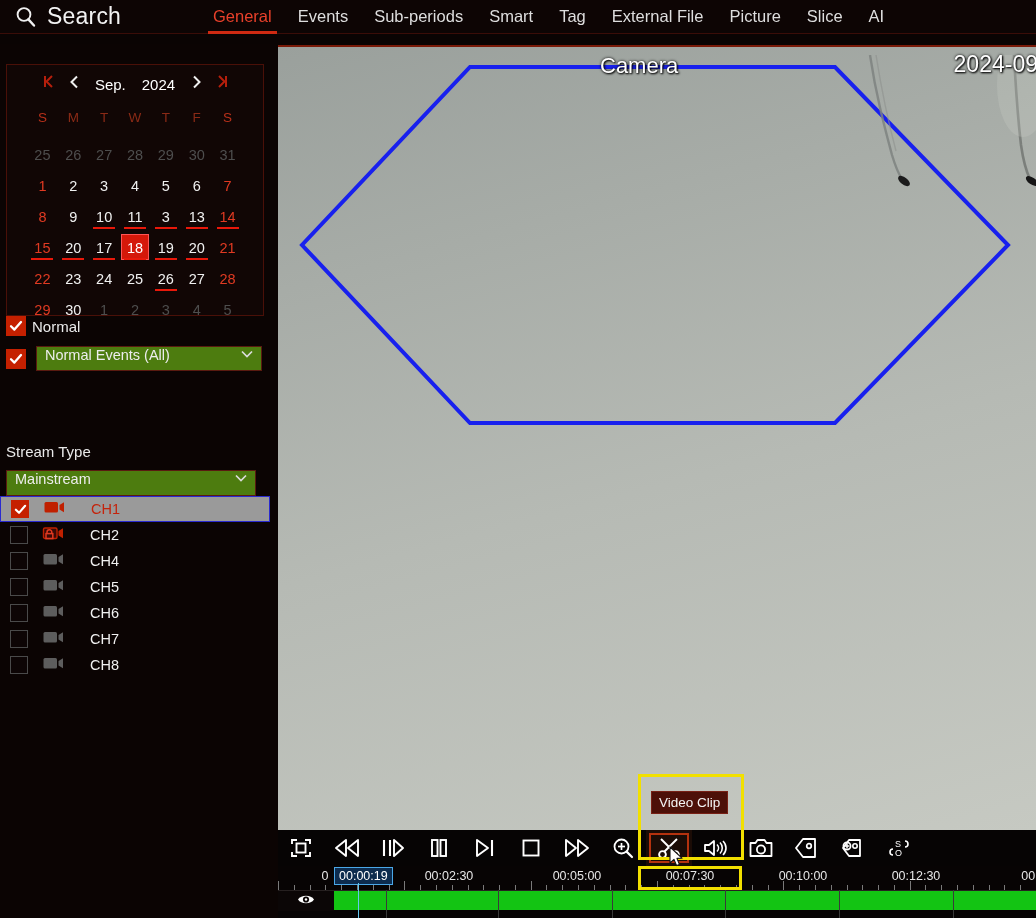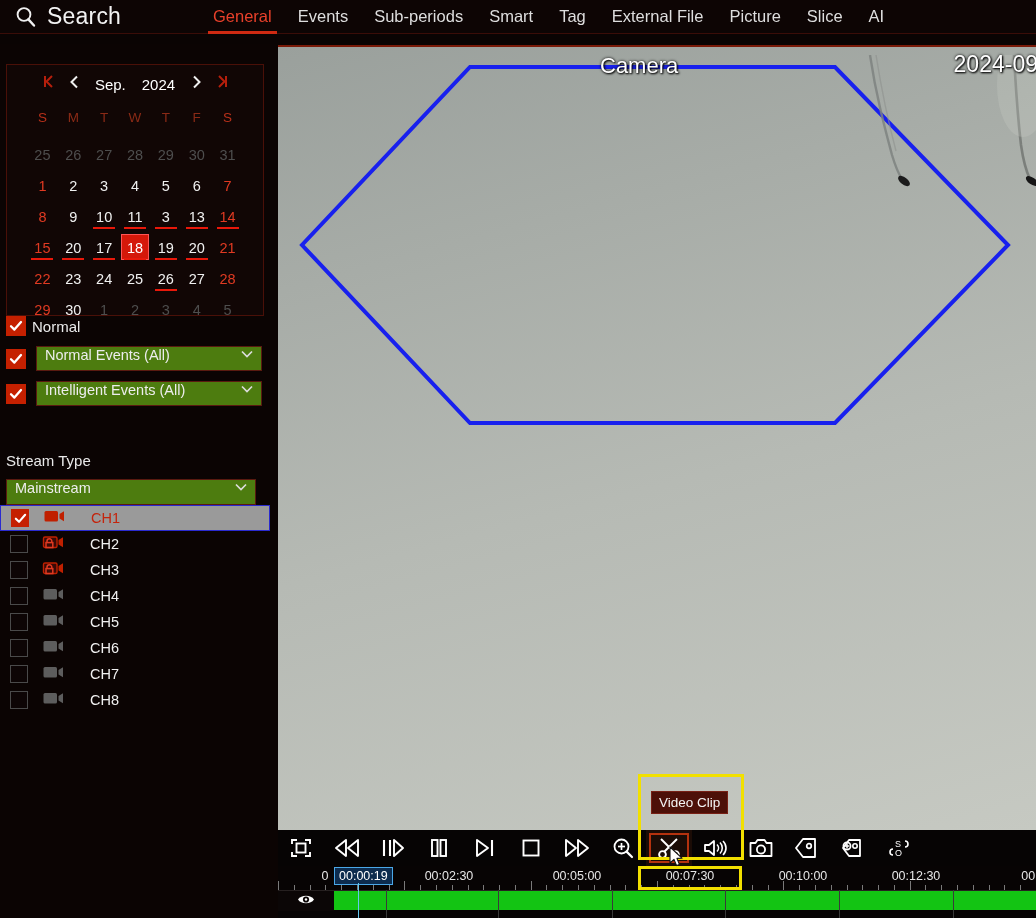--- a/index.html
+++ b/index.html
@@ -407,37 +407,22 @@
       <div class="sel-wrap">
         <span class="sv">Normal Events (All)</span>
         <span class="chev">
           <svg width="12" height="8" viewBox="0 0 12 8">
               <path d="M1 1.5 L6 6.5 L11 1.5" fill="none" stroke="#dcdcdc" stroke-width="1.7"></path>
             </svg>
         </span>
       </div>
     </div>
 
-    <div class="row">
-      <div class="cbox">
-        <svg width="14" height="14" viewBox="0 0 14 14">
-            <path d="M2 7.2 L5.4 10.6 L12 3" fill="none" stroke="#fff" stroke-width="2.3" stroke-linecap="round" stroke-linejoin="round"></path>
-          </svg>
-      </div>
-      <div class="sel-wrap">
-        <span class="sv">Intelligent Events (All)</span>
-        <span class="chev">
-          <svg width="12" height="8" viewBox="0 0 12 8">
-              <path d="M1 1.5 L6 6.5 L11 1.5" fill="none" stroke="#dcdcdc" stroke-width="1.7"></path>
-            </svg>
-        </span>
-      </div>
-    </div>
-
-    <div class="sec-label" style="margin-top:46px">Stream Type</div>
+
+    <div class="sec-label" style="margin-top:72px">Stream Type</div>
     <div class="sel-wrap sel-full">
       <span class="sv">Mainstream</span>
       <span class="chev">
         <svg width="12" height="8" viewBox="0 0 12 8">
             <path d="M1 1.5 L6 6.5 L11 1.5" fill="none" stroke="#dcdcdc" stroke-width="1.7"></path>
           </svg>
       </span>
     </div>
 
     <div class="ch-list" id="ch-list">
@@ -455,30 +440,20 @@
         </div>
         <div class="ch-row">
           <div class="cb off"></div>
           <div class="camicon"><svg width="24" height="16" viewBox="0 0 24 16">
               <rect x="1.5" y="3" width="13.5" height="10.5" rx="1.5" fill="#3a0a06" stroke="#c02000" stroke-width="1.4"></rect>
               <path d="M5 9 V7.2 a2.4 2.4 0 0 1 4.8 0 V9" fill="none" stroke="#e03a22" stroke-width="1.5"></path>
               <rect x="4" y="8.6" width="6.8" height="5" fill="none" stroke="#e03a22" stroke-width="1.5"></rect>
               <path d="M16.5 6 L21 3.2 V13.3 L16.5 10.5 Z" fill="#c02000"></path>
             </svg></div>
           <div class="cname">CH2</div>
-        </div>
-        <div class="ch-row">
-          <div class="cb off"></div>
-          <div class="camicon"><svg width="24" height="16" viewBox="0 0 24 16">
-              <rect x="1.5" y="3" width="13.5" height="10.5" rx="1.5" fill="#3a0a06" stroke="#c02000" stroke-width="1.4"></rect>
-              <path d="M5 9 V7.2 a2.4 2.4 0 0 1 4.8 0 V9" fill="none" stroke="#e03a22" stroke-width="1.5"></path>
-              <rect x="4" y="8.6" width="6.8" height="5" fill="none" stroke="#e03a22" stroke-width="1.5"></rect>
-              <path d="M16.5 6 L21 3.2 V13.3 L16.5 10.5 Z" fill="#c02000"></path>
-            </svg></div>
-          <div class="cname">CH3</div>
         </div>
         <div class="ch-row">
           <div class="cb off"></div>
           <div class="camicon"><svg width="24" height="16" viewBox="0 0 24 16">
               <rect x="1.5" y="3" width="13.5" height="10.5" rx="1.5" fill="#5d5d5d"></rect>
               <path d="M16.5 6 L21 3.2 V13.3 L16.5 10.5 Z" fill="#5d5d5d"></path>
             </svg></div>
           <div class="cname">CH4</div>
         </div>
         <div class="ch-row">

